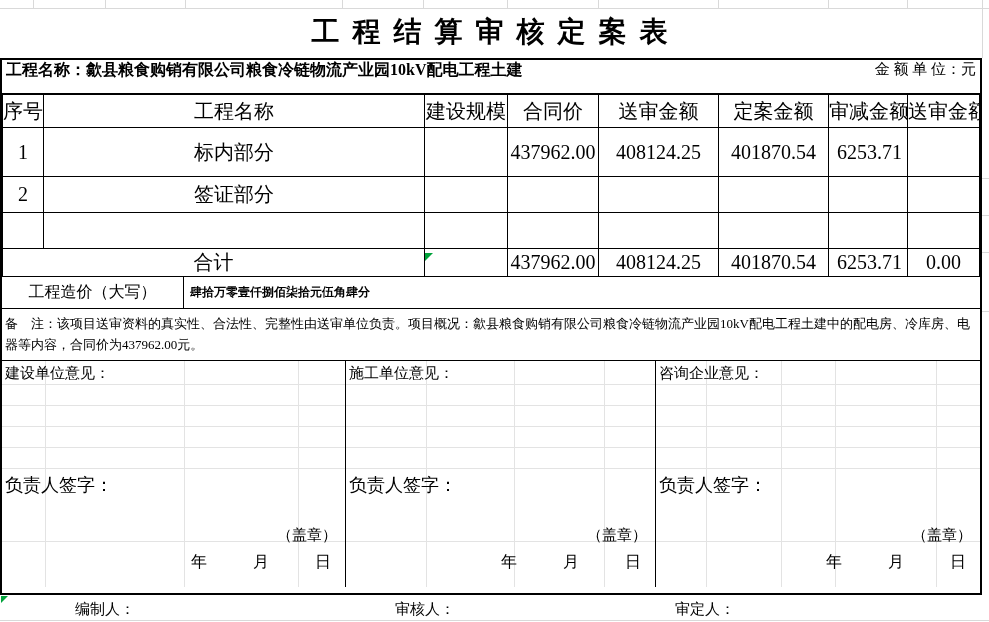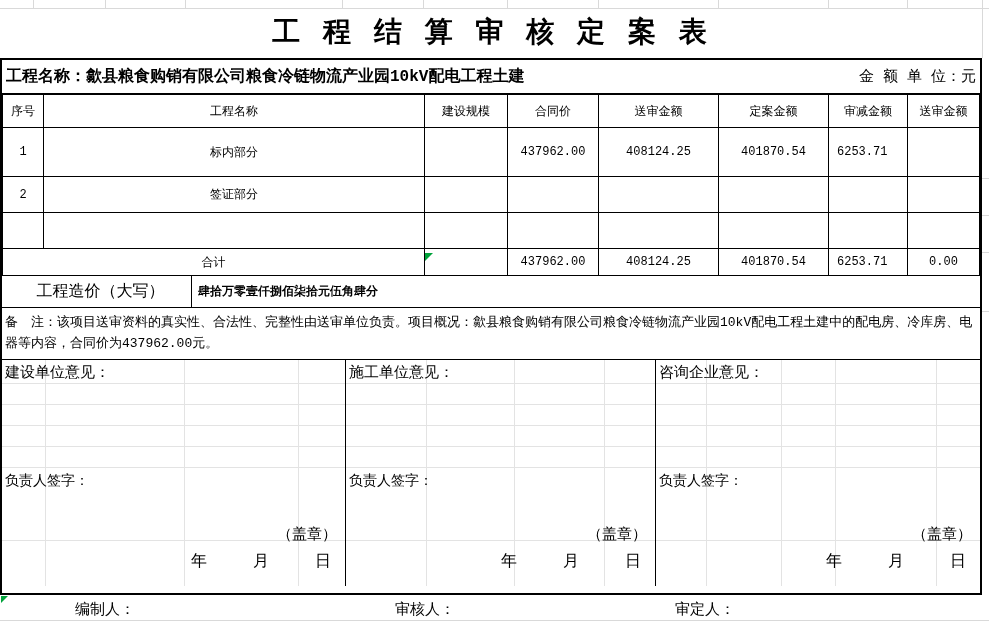--- a/index.html
+++ b/index.html
@@ -1,48 +1,48 @@
 <!DOCTYPE html>
 <html><head>
 <meta charset="utf-8">
 <style>
   html,body{margin:0;padding:0;background:#fff;}
   #app{position:relative;width:989px;height:622px;background:#fff;overflow:hidden;
-       font-family:Liberation Mono, monospace;color:#000;}
+       font-family:Liberation Serif, serif;color:#000;}
   .gl{position:absolute;background:#d9d9d9;}
   .glv{width:1px;} .glh{height:1px;}
   
   #title{position:absolute;top:13px;left:0;width:982px;text-align:center;
          font-size:28px;font-weight:bold;letter-spacing:3px;}
   
   #sheet{position:absolute;top:58px;left:0;width:982px;height:537px;
          border:2px solid #000;box-sizing:border-box;background:#fff;}
   .proj-row{height:33px;border-bottom:1px solid #000;display:flex;
-            justify-content:space-between;align-items:center;padding:0 4px;}
+            justify-content:space-between;padding:0 4px;}
   .proj-left{font-weight:bold;font-size:16px;white-space:nowrap;}
   .proj-right{font-size:15px;white-space:nowrap;}
-  table.grid{width:978px;border-collapse:collapse;table-layout:fixed;font-size:12px;}
+  table.grid{width:978px;border-collapse:collapse;table-layout:fixed;font-size:20px;}
   table.grid td{border:1px solid #000;text-align:center;vertical-align:middle;
                 overflow:hidden;white-space:nowrap;padding:0;}
   table.grid td.lft{text-align:left;padding-left:8px;}
   tr.hrow{height:33px;} tr.r1{height:49px;} tr.r2{height:36px;}
   tr.r3{height:36px;} tr.trt{height:27px;}
   .cost-row{height:31px;border-bottom:1px solid #000;display:flex;align-items:stretch;}
   .cost-label{width:182px;border-right:1px solid #000;display:flex;align-items:center;
-              justify-content:center;font-size:16px;box-sizing:border-box;margin-left:8px;}
+              justify-content:center;font-size:16px;box-sizing:border-box;}
   .cost-value{flex:1;display:flex;align-items:center;padding-left:6px;
               font-weight:bold;font-size:12px;}
   .remarks{height:52px;border-bottom:1px solid #000;box-sizing:border-box;
            font-size:13px;line-height:21px;padding:4px 3px 0 3px;word-break:break-all;}
   #opinions{position:relative;display:flex;height:226px;}
   .op-sec{position:relative;box-sizing:border-box;height:100%;}
   .op-sec.s1{width:343px;} .op-sec.s2{width:310px;border-left:1px solid #000;padding-left:28px;}
   .op-sec.s3{width:325px;border-left:1px solid #000;}
   .op-label{position:absolute;top:3px;left:3px;font-size:15px;}
-  .op-sign{position:absolute;top:112px;left:3px;font-size:14px;}
+  .op-sign{position:absolute;top:112px;left:3px;font-size:18px;}
   .op-seal{position:absolute;top:165px;right:8px;font-size:15px;}
   .op-date{position:absolute;top:191px;left:0;right:0;display:flex;
            justify-content:flex-end;gap:46px;padding-right:14px;font-size:16px;}
   .fgl{position:absolute;background:#e3e3e3;}
   .fglh{left:0;width:978px;height:1px;}
   .fglv{top:0;bottom:0;width:1px;}
   #footer-row{position:absolute;top:600px;left:0;width:989px;font-size:15px;}
   #footer-row span{position:absolute;white-space:nowrap;}
   .tri{position:absolute;width:0;height:0;}
 </style>

